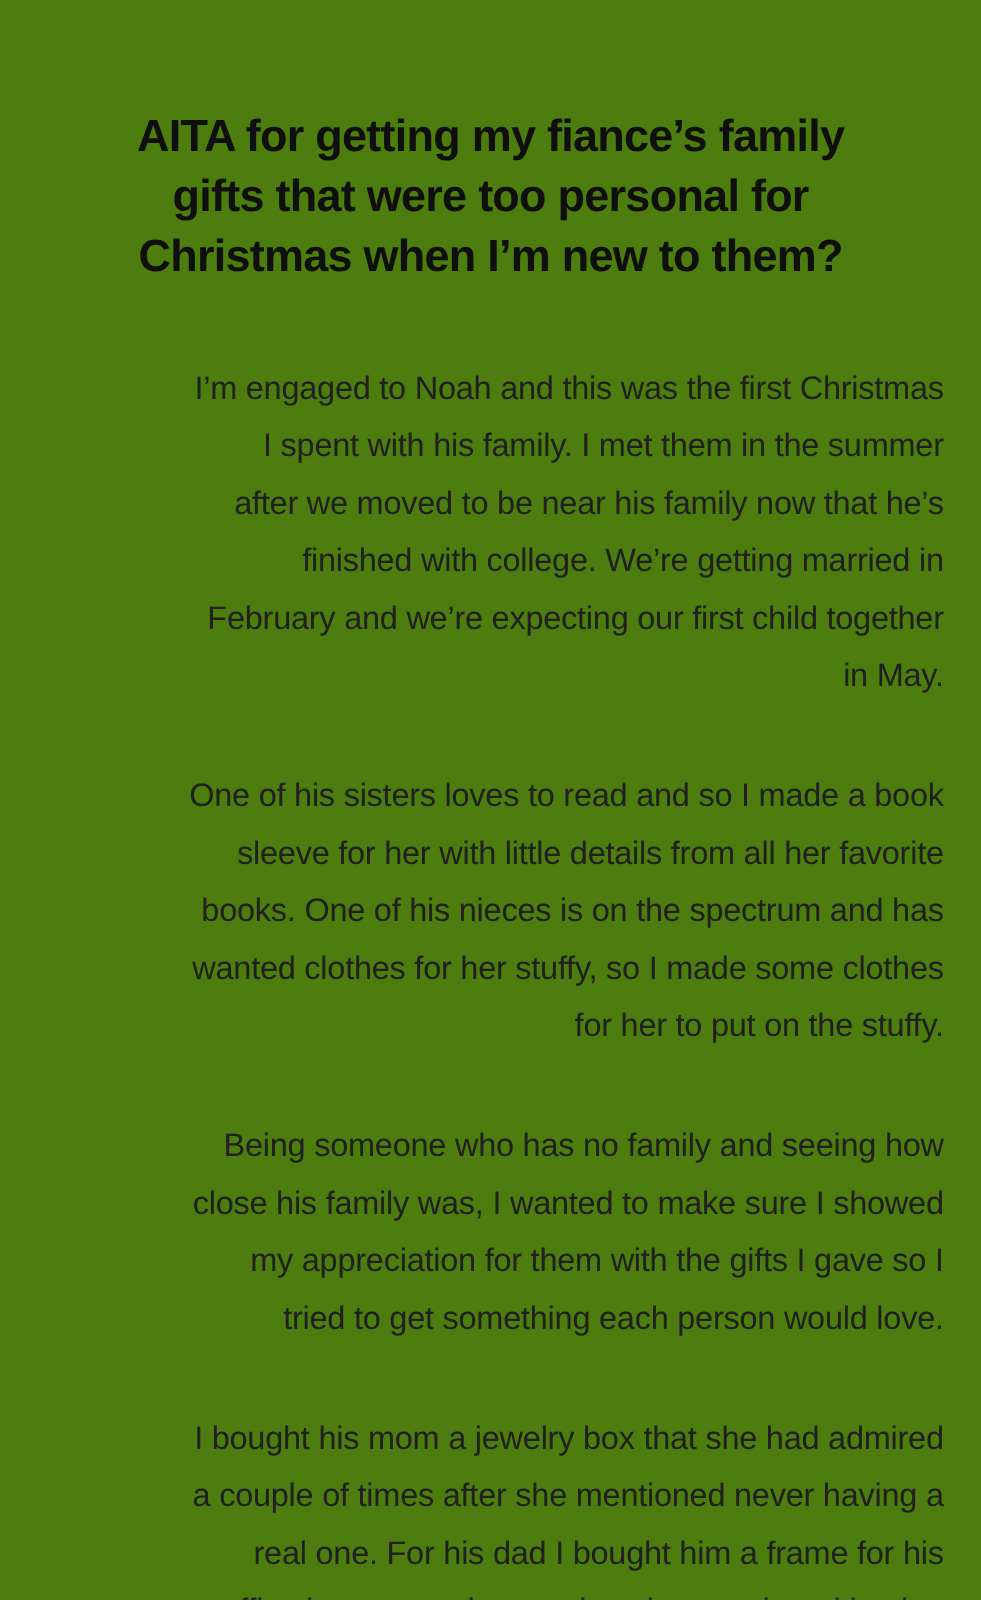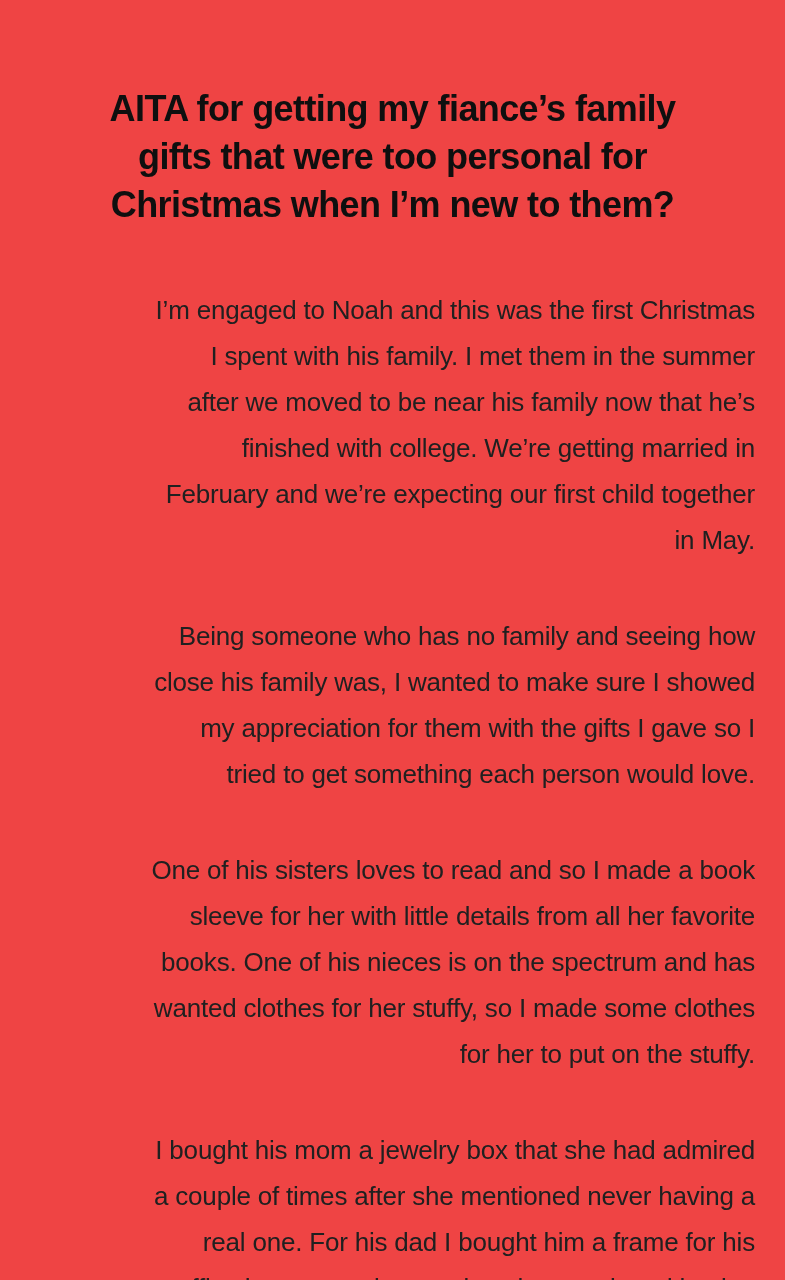--- a/index.html
+++ b/index.html
@@ -10,21 +10,21 @@
   body {
     width: 785px;
     height: 1280px;
     overflow: hidden;
     font-family: "Liberation Sans", "DejaVu Sans", sans-serif;
   }
   .page {
     width: 785px;
     height: 1280px;
     overflow: hidden;
-    background: #ef4444;
+    background: #4d7c0f;
     box-sizing: border-box;
   }
   .post-title {
     margin: 85px 30px 58px 30px;
     font-size: 36px;
     font-weight: 700;
     line-height: 48px;
     letter-spacing: -0.6px;
     color: #0f0f0f;
     text-align: center;
@@ -54,29 +54,29 @@
 Christmas when I’m new to them?</h1>
 
   <div class="post-body">
     <p class="post-paragraph">I’m engaged to Noah and this was the first Christmas
 I spent with his family. I met them in the summer
 after we moved to be near his family now that he’s
 finished with college. We’re getting married in
 February and we’re expecting our first child together
 in May.</p>
 
-    <p class="post-paragraph">Being someone who has no family and seeing how
-close his family was, I wanted to make sure I showed
-my appreciation for them with the gifts I gave so I
-tried to get something each person would love.</p>
-
     <p class="post-paragraph">One of his sisters loves to read and so I made a book
 sleeve for her with little details from all her favorite
 books. One of his nieces is on the spectrum and has
 wanted clothes for her stuffy, so I made some clothes
 for her to put on the stuffy.</p>
+
+    <p class="post-paragraph">Being someone who has no family and seeing how
+close his family was, I wanted to make sure I showed
+my appreciation for them with the gifts I gave so I
+tried to get something each person would love.</p>
 
     <p class="post-paragraph">I bought his mom a jewelry box that she had admired
 a couple of times after she mentioned never having a
 real one. For his dad I bought him a frame for his
 office he was setting up since he mentioned having</p>
   </div>
 </div>
 
 </body></html>

